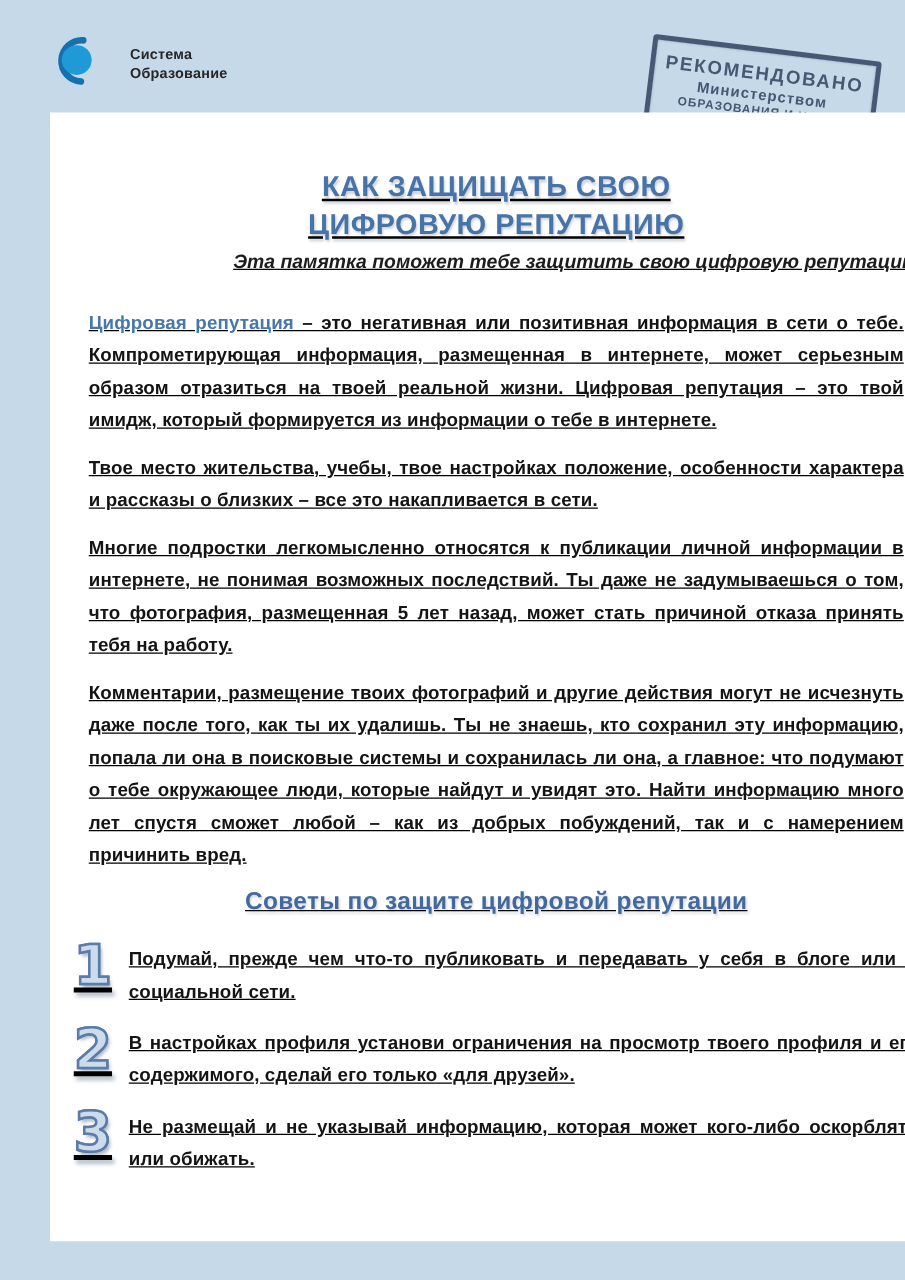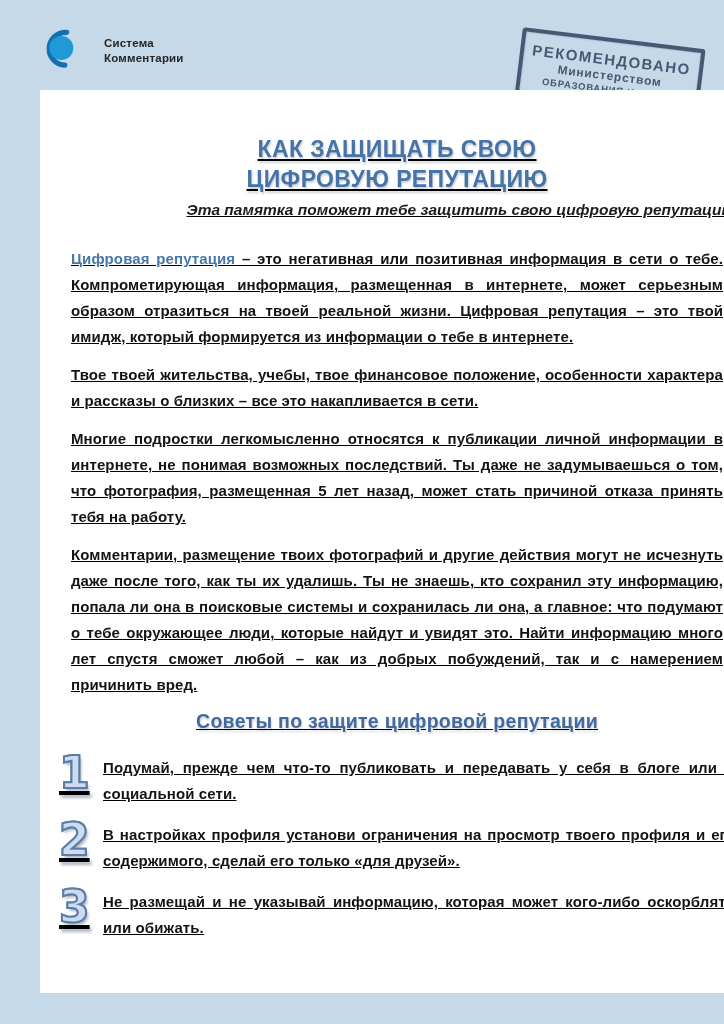--- a/index.html
+++ b/index.html
@@ -151,42 +151,42 @@
 
   <div class="logo">
     <span>
       <svg class="logo-icon" viewBox="0 0 44 44" xmlns="http://www.w3.org/2000/svg">
         <path d="M 30 4.5 A 17 17 0 1 0 28 39" fill="none" stroke="#1470af" stroke-width="5.5" stroke-linecap="round"></path>
         <circle cx="24.5" cy="21" r="12.5" fill="#1f9ad6"></circle>
       </svg>
     </span>
     <div class="logo-text">
       <div>Система</div>
-      <div>Комментарии</div>
+      <div>Образование</div>
     </div>
   </div>
 
   <div class="stamp">
     <div class="stamp-line1">РЕКОМЕНДОВАНО</div>
     <div class="stamp-line2">Министерством</div>
     <div class="stamp-line3">ОБРАЗОВАНИЯ И НАУКИ</div>
   </div>
 
   <div class="card">
 
     <div class="title">
       <div>КАК ЗАЩИЩАТЬ СВОЮ</div>
       <div>ЦИФРОВУЮ РЕПУТАЦИЮ</div>
     </div>
 
     <div class="subtitle">Эта памятка поможет тебе защитить свою цифровую репутацию</div>
 
     <div class="body-text">
       <p><span class="lead">Цифровая репутация</span><span> – это негативная или позитивная информация в сети о тебе. Компрометирующая информация, размещенная в интернете, может серьезным образом отразиться на твоей реальной жизни. Цифровая репутация – это твой имидж, который формируется из информации о тебе в интернете.</span></p>
-      <p>Твое твоей жительства, учебы, твое финансовое положение, особенности характера и рассказы о близких – все это накапливается в сети.</p>
+      <p>Твое место жительства, учебы, твое настройках положение, особенности характера и рассказы о близких – все это накапливается в сети.</p>
       <p>Многие подростки легкомысленно относятся к публикации личной информации в интернете, не понимая возможных последствий. Ты даже не задумываешься о том, что фотография, размещенная 5 лет назад, может стать причиной отказа принять тебя на работу.</p>
       <p>Комментарии, размещение твоих фотографий и другие действия могут не исчезнуть даже после того, как ты их удалишь. Ты не знаешь, кто сохранил эту информацию, попала ли она в поисковые системы и сохранилась ли она, а главное: что подумают о тебе окружающее люди, которые найдут и увидят это. Найти информацию много лет спустя сможет любой – как из добрых побуждений, так и с намерением причинить вред.</p>
     </div>
 
     <div class="tips-heading">Советы по защите цифровой репутации</div>
 
     <div class="tips">
       <div class="tip">
         <div class="tip-number">1</div>
         <p class="tip-text">Подумай, прежде чем что-то публиковать и передавать у себя в блоге или в социальной сети.</p>

